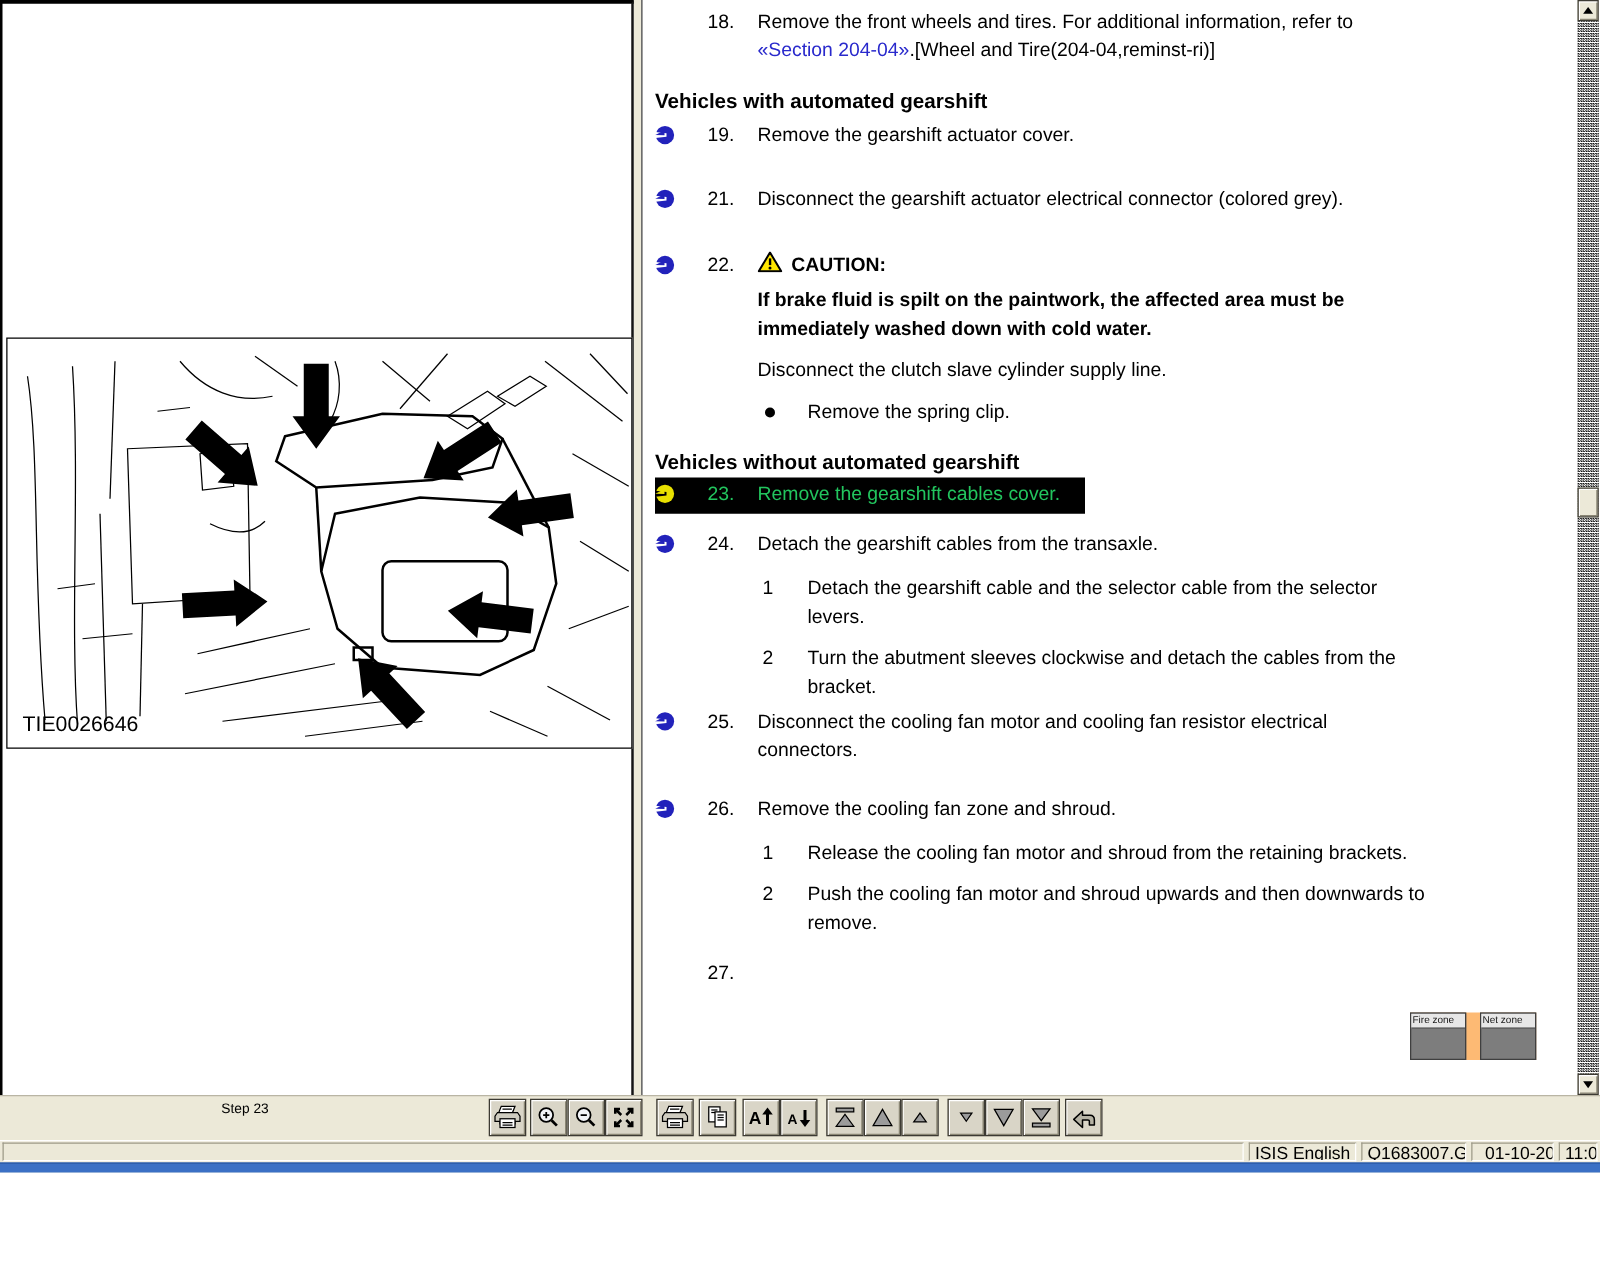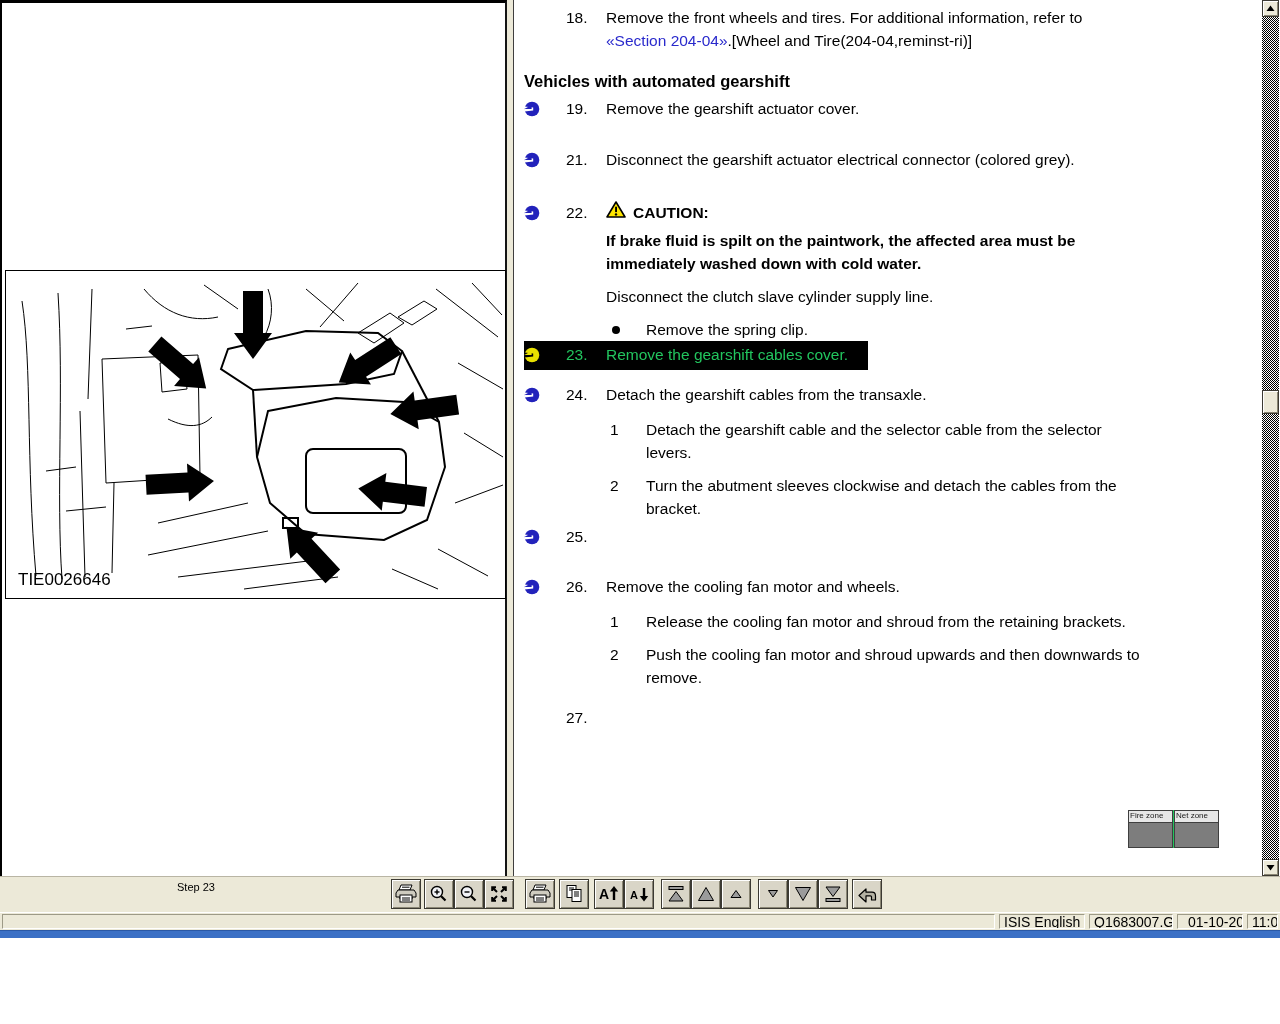--- a/index.html
+++ b/index.html
@@ -47,21 +47,21 @@
 
   
   #status-bar{position:absolute;left:0;top:912px;width:1280px;height:18px;background:#ece9d8;border-top:1px solid #fff}
   .status-field{position:absolute;top:1px;height:15px;font-size:14px;line-height:15px;padding-left:4px;
       box-sizing:border-box;border:1px solid;border-color:#9d9a87 #fff #fff #9d9a87;background:#ece9d8;
       white-space:nowrap;overflow:hidden}
   #accent-bar{position:absolute;left:0;top:930px;width:1280px;height:8px;
       background:var(--accent,#3b70c5);border-top:1px solid #2a58a5;box-sizing:border-box}
 
   
-  #zone-overlay{position:absolute;left:1128px;top:810px;display:flex;gap:1px;z-index:40;background:#22c55e}
+  #zone-overlay{position:absolute;left:1128px;top:810px;display:flex;gap:11px;z-index:40;background:#fdba74}
   .zone-box{width:45px;height:38px;background:#7d7d7d;border:1px solid #3f3f3f;box-sizing:border-box}
   .zone-head{height:11px;background:rgba(255,255,255,0.82);border-bottom:1px solid #3f3f3f;
       font-size:8px;line-height:10px;color:#1a1a1a;white-space:nowrap;overflow:hidden;padding-left:1px}
 
   
   #scrollbar{position:absolute;top:0;right:1px;width:17px;height:876px;background:#fff}
   .sb-track{position:absolute;left:0;top:17px;width:17px;bottom:17px;background-color:#b9b9b9;
       background-image:conic-gradient(#000 25%,#fff 0 50%,#000 0 75%,#fff 0);background-size:2px 2px}
   .sb-btn{position:absolute;left:0;width:17px;height:17px;background:#ece9d8;border:1px solid #3c3a33;
       box-shadow:inset 1px 1px 0 #fff,inset -1px -1px 0 #8a8674;display:flex;align-items:center;
@@ -195,20 +195,21 @@
               </div>
               <div class="after-caution">
                 <div class="doc-line"><span>Disconnect the clutch slave cylinder supply line.</span></div>
               </div>
               <div class="bullet-row">
                 <div class="bullet-dot"></div>
                 <div class="doc-line">Remove the spring clip.</div>
               </div>
             </div>
           </div>
+          <div class="section-heading" style="margin-top: 18px;">Vehicles without automated gearshift</div>
           <div class="step-row hl" style="margin-top: 0px;">
             <div class="cell-icon"><svg width="16" height="16" viewBox="0 0 16 16">
                 <circle cx="8" cy="8" r="7.3" fill="#e8e000"></circle>
                 <polygon points="0.3,5.6 9.2,6.6 9.2,9.4 0.3,10.4" fill="#000000"></polygon>
                 <polygon points="0.3,8 7.6,4.1 7.6,8.1" fill="#e8e000"></polygon>
               </svg></div>
             <div class="cell-num">23.</div>
             <div class="cell-body">
               <div>
                 <div class="doc-line"><span>Remove the gearshift cables cover.</span></div>
@@ -244,31 +245,37 @@
               </div>
             </div>
           </div>
           <div class="step-row" style="margin-top: 5px;">
             <div class="cell-icon"><svg width="16" height="16" viewBox="0 0 16 16">
                 <circle cx="8" cy="8" r="7.3" fill="#2222bb"></circle>
                 <polygon points="0.3,5.6 9.2,6.6 9.2,9.4 0.3,10.4" fill="#ffffff"></polygon>
                 <polygon points="0.3,8 7.6,4.1 7.6,8.1" fill="#2222bb"></polygon>
               </svg></div>
             <div class="cell-num">25.</div>
+            <div class="cell-body">
+              <div>
+                <div class="doc-line"><span>Disconnect the cooling fan motor and cooling fan resistor electrical</span></div>
+                <div class="doc-line"><span>connectors.</span></div>
+              </div>
+            </div>
           </div>
           <div class="step-row" style="margin-top: 24px;">
             <div class="cell-icon"><svg width="16" height="16" viewBox="0 0 16 16">
                 <circle cx="8" cy="8" r="7.3" fill="#2222bb"></circle>
                 <polygon points="0.3,5.6 9.2,6.6 9.2,9.4 0.3,10.4" fill="#ffffff"></polygon>
                 <polygon points="0.3,8 7.6,4.1 7.6,8.1" fill="#2222bb"></polygon>
               </svg></div>
             <div class="cell-num">26.</div>
             <div class="cell-body">
               <div>
-                <div class="doc-line"><span>Remove the cooling fan motor and wheels.</span></div>
+                <div class="doc-line"><span>Remove the cooling fan zone and shroud.</span></div>
               </div>
               <div class="substeps-wrap">
                 <div class="substep">
                   <div>1</div>
                   <div>
                     <div class="doc-line">Release the cooling fan motor and shroud from the retaining brackets.</div>
                   </div>
                 </div>
                 <div class="substep">
                   <div>2</div>

